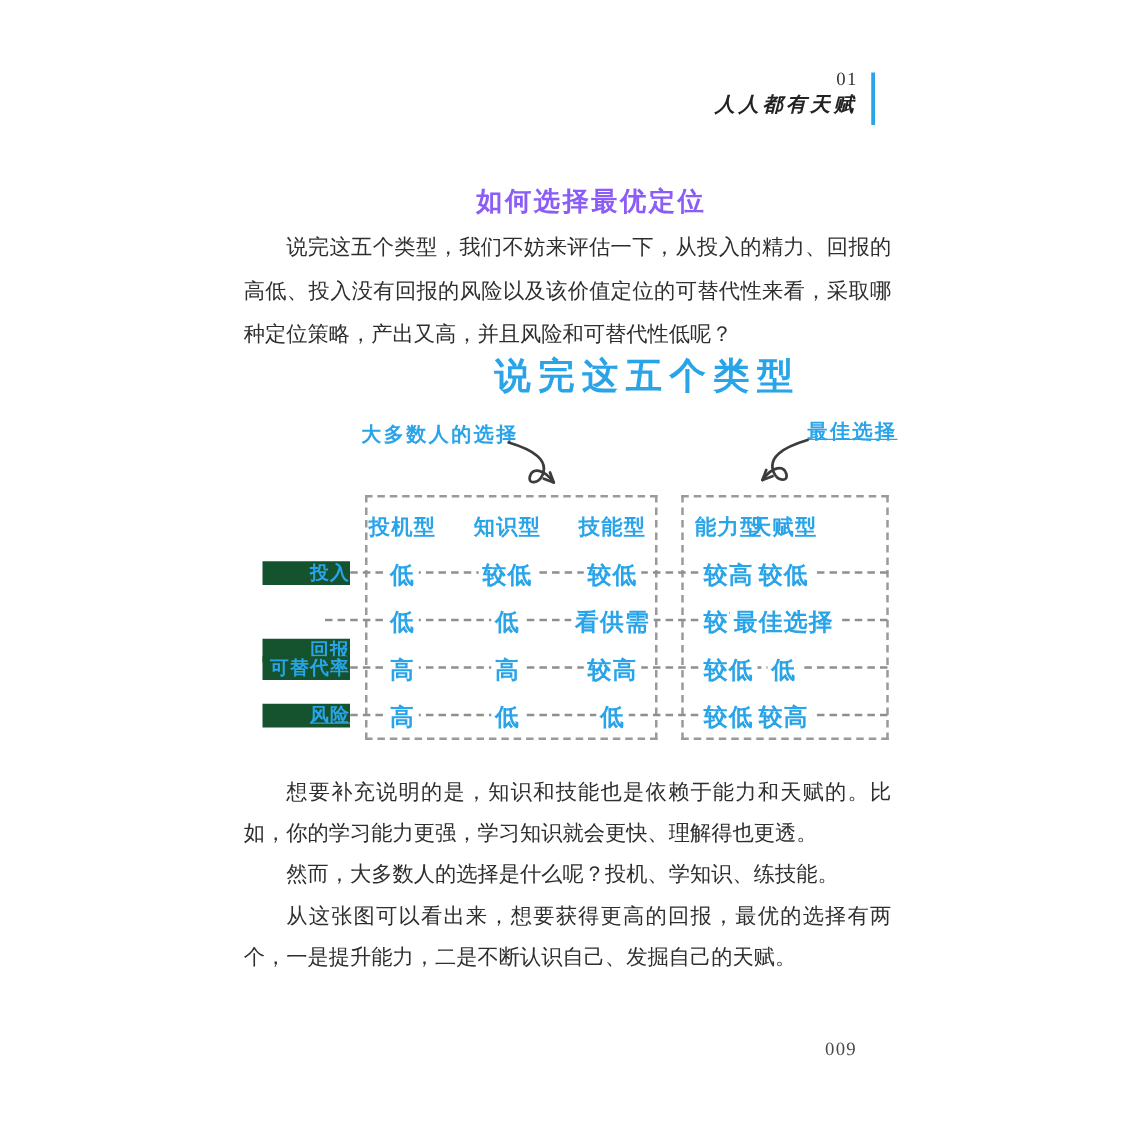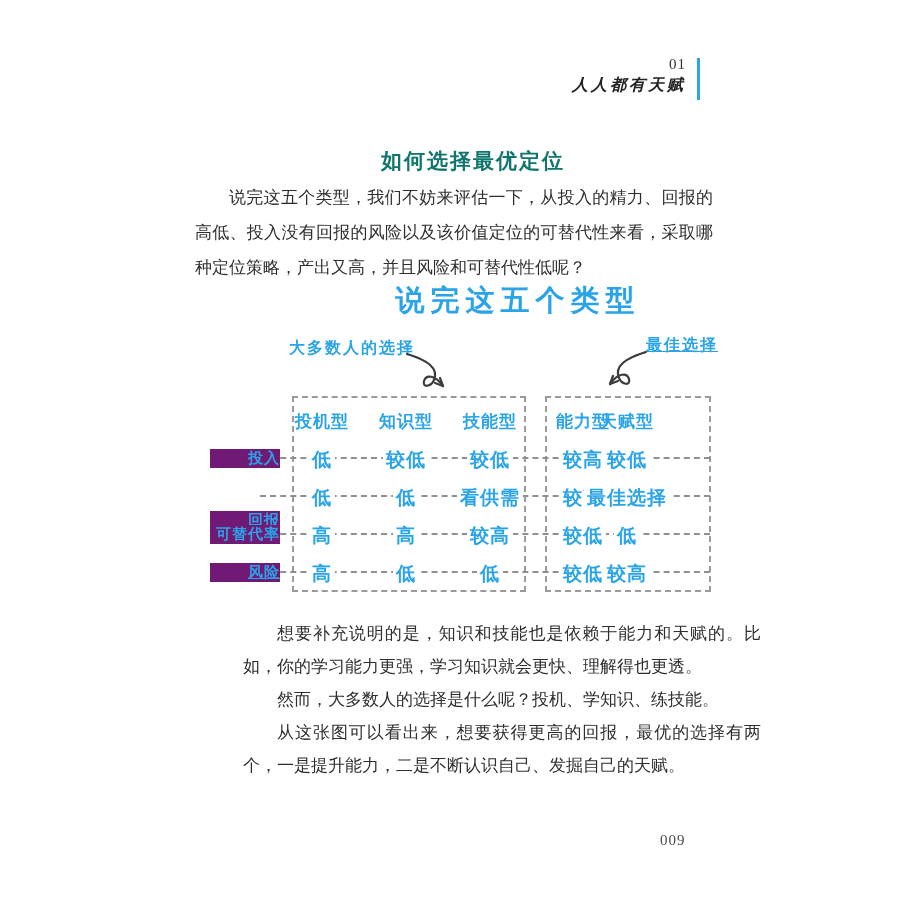--- a/index.html
+++ b/index.html
@@ -10,43 +10,43 @@
   }
 
   
   .chap-head{position:absolute;right:214px;top:57px;text-align:right;line-height:1;}
   .chap-num{font-size:15px;letter-spacing:1px;color:#333;}
   .chap-title{margin-top:5px;font-size:16px;font-weight:bold;font-style:italic;letter-spacing:3px;color:#222;}
   .chap-bar{position:absolute;left:697px;top:58px;width:3px;height:42px;}
 
   
   .sec-title{position:absolute;left:473px;top:133px;transform:translateX(-50%);
-    font-size:21px;font-weight:bold;letter-spacing:2px;white-space:nowrap;color:#0f766e;}
+    font-size:21px;font-weight:bold;letter-spacing:2px;white-space:nowrap;color:#8b5cf6;}
 
   
   .para{position:absolute;left:195px;width:518px;font-size:17px;line-height:35px;
     text-align:justify;color:#2e2e2e;}
   .para p{margin:0;text-indent:2em;}
   .para-top{top:180px;}
-  .para-bottom{top:617px;line-height:33px;margin-left:48px;}
+  .para-bottom{top:617px;line-height:33px;}
 
   
   .d-blue{color:#2AA4E8;font-family:"DejaVu Sans","Liberation Sans",sans-serif;font-weight:bold;}
   .d-title{position:absolute;left:518px;top:281px;transform:translateX(-50%);
     font-size:29px;letter-spacing:6px;white-space:nowrap;}
   .d-label{position:absolute;font-size:16px;letter-spacing:2px;white-space:nowrap;}
   .d-label-left{left:289px;top:338px;}
   .d-label-right{left:646px;top:335px;text-decoration:underline;}
   .d-arrow{position:absolute;}
   .d-box{position:absolute;top:396px;height:196px;border:2px dashed #9a9a9a;box-sizing:border-box;background:transparent;}
   .d-box1{left:292px;width:234px;}
   .d-box2{left:545px;width:166px;}
   .d-colhead{position:absolute;top:410px;transform:translateX(-50%);font-size:17px;letter-spacing:1px;white-space:nowrap;z-index:2;}
   .d-line{position:absolute;left:260px;width:450px;border-top:2px dashed #8f8f8f;z-index:1;}
-  .d-rowlabel{position:absolute;left:210px;width:70px;text-align:right;background:#701a75;
+  .d-rowlabel{position:absolute;left:210px;width:70px;text-align:right;background:#14532d;
     font-size:15px;letter-spacing:1px;white-space:nowrap;z-index:2;}
   .d-val{position:absolute;transform:translateX(-50%);background:#fff;padding:0 3px;
     font-size:19px;letter-spacing:1px;white-space:nowrap;z-index:2;}
   
   .c1{left:322px;} .c2{left:406px;} .c3{left:490px;} .c4{left:583px;} .c5{left:627px;}
   
   .r1{top:447px;} .r2{top:485px;} .r3{top:523px;} .r4{top:561px;}
   
   .lr1{top:449px;} .lr2{top:511px;} .lr3{top:525px;} .lr4{top:563px;text-decoration:underline;}
   

